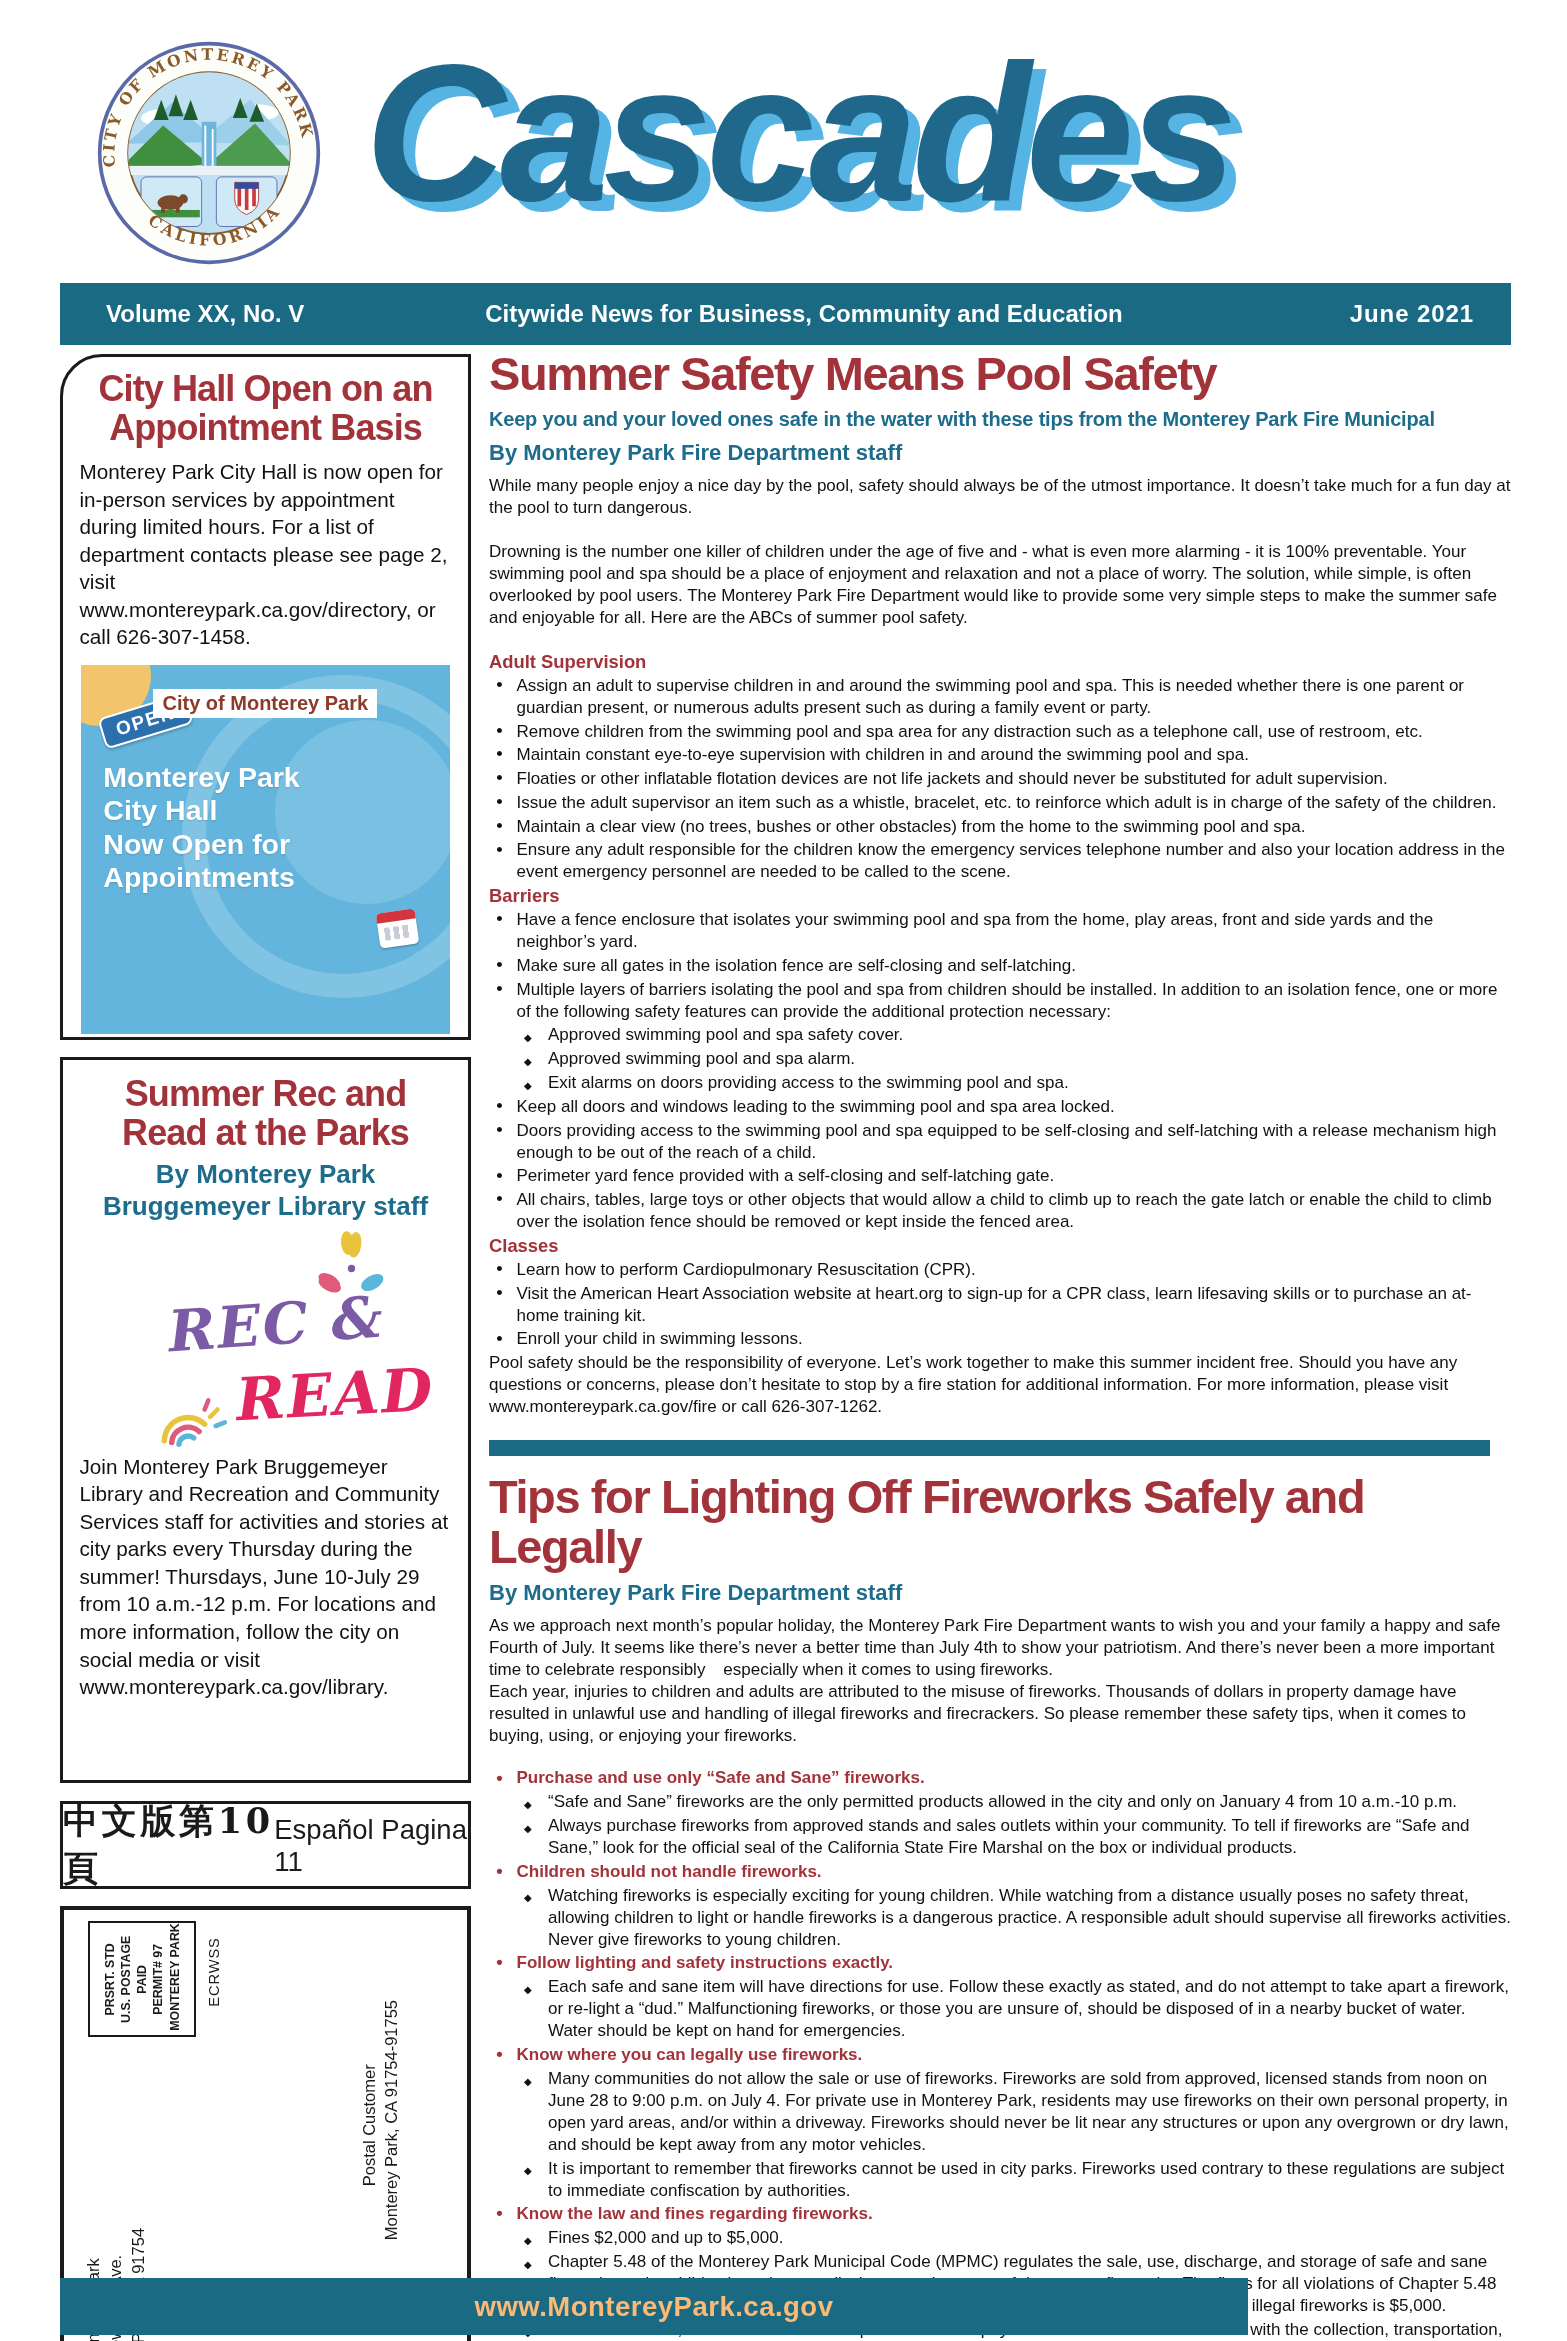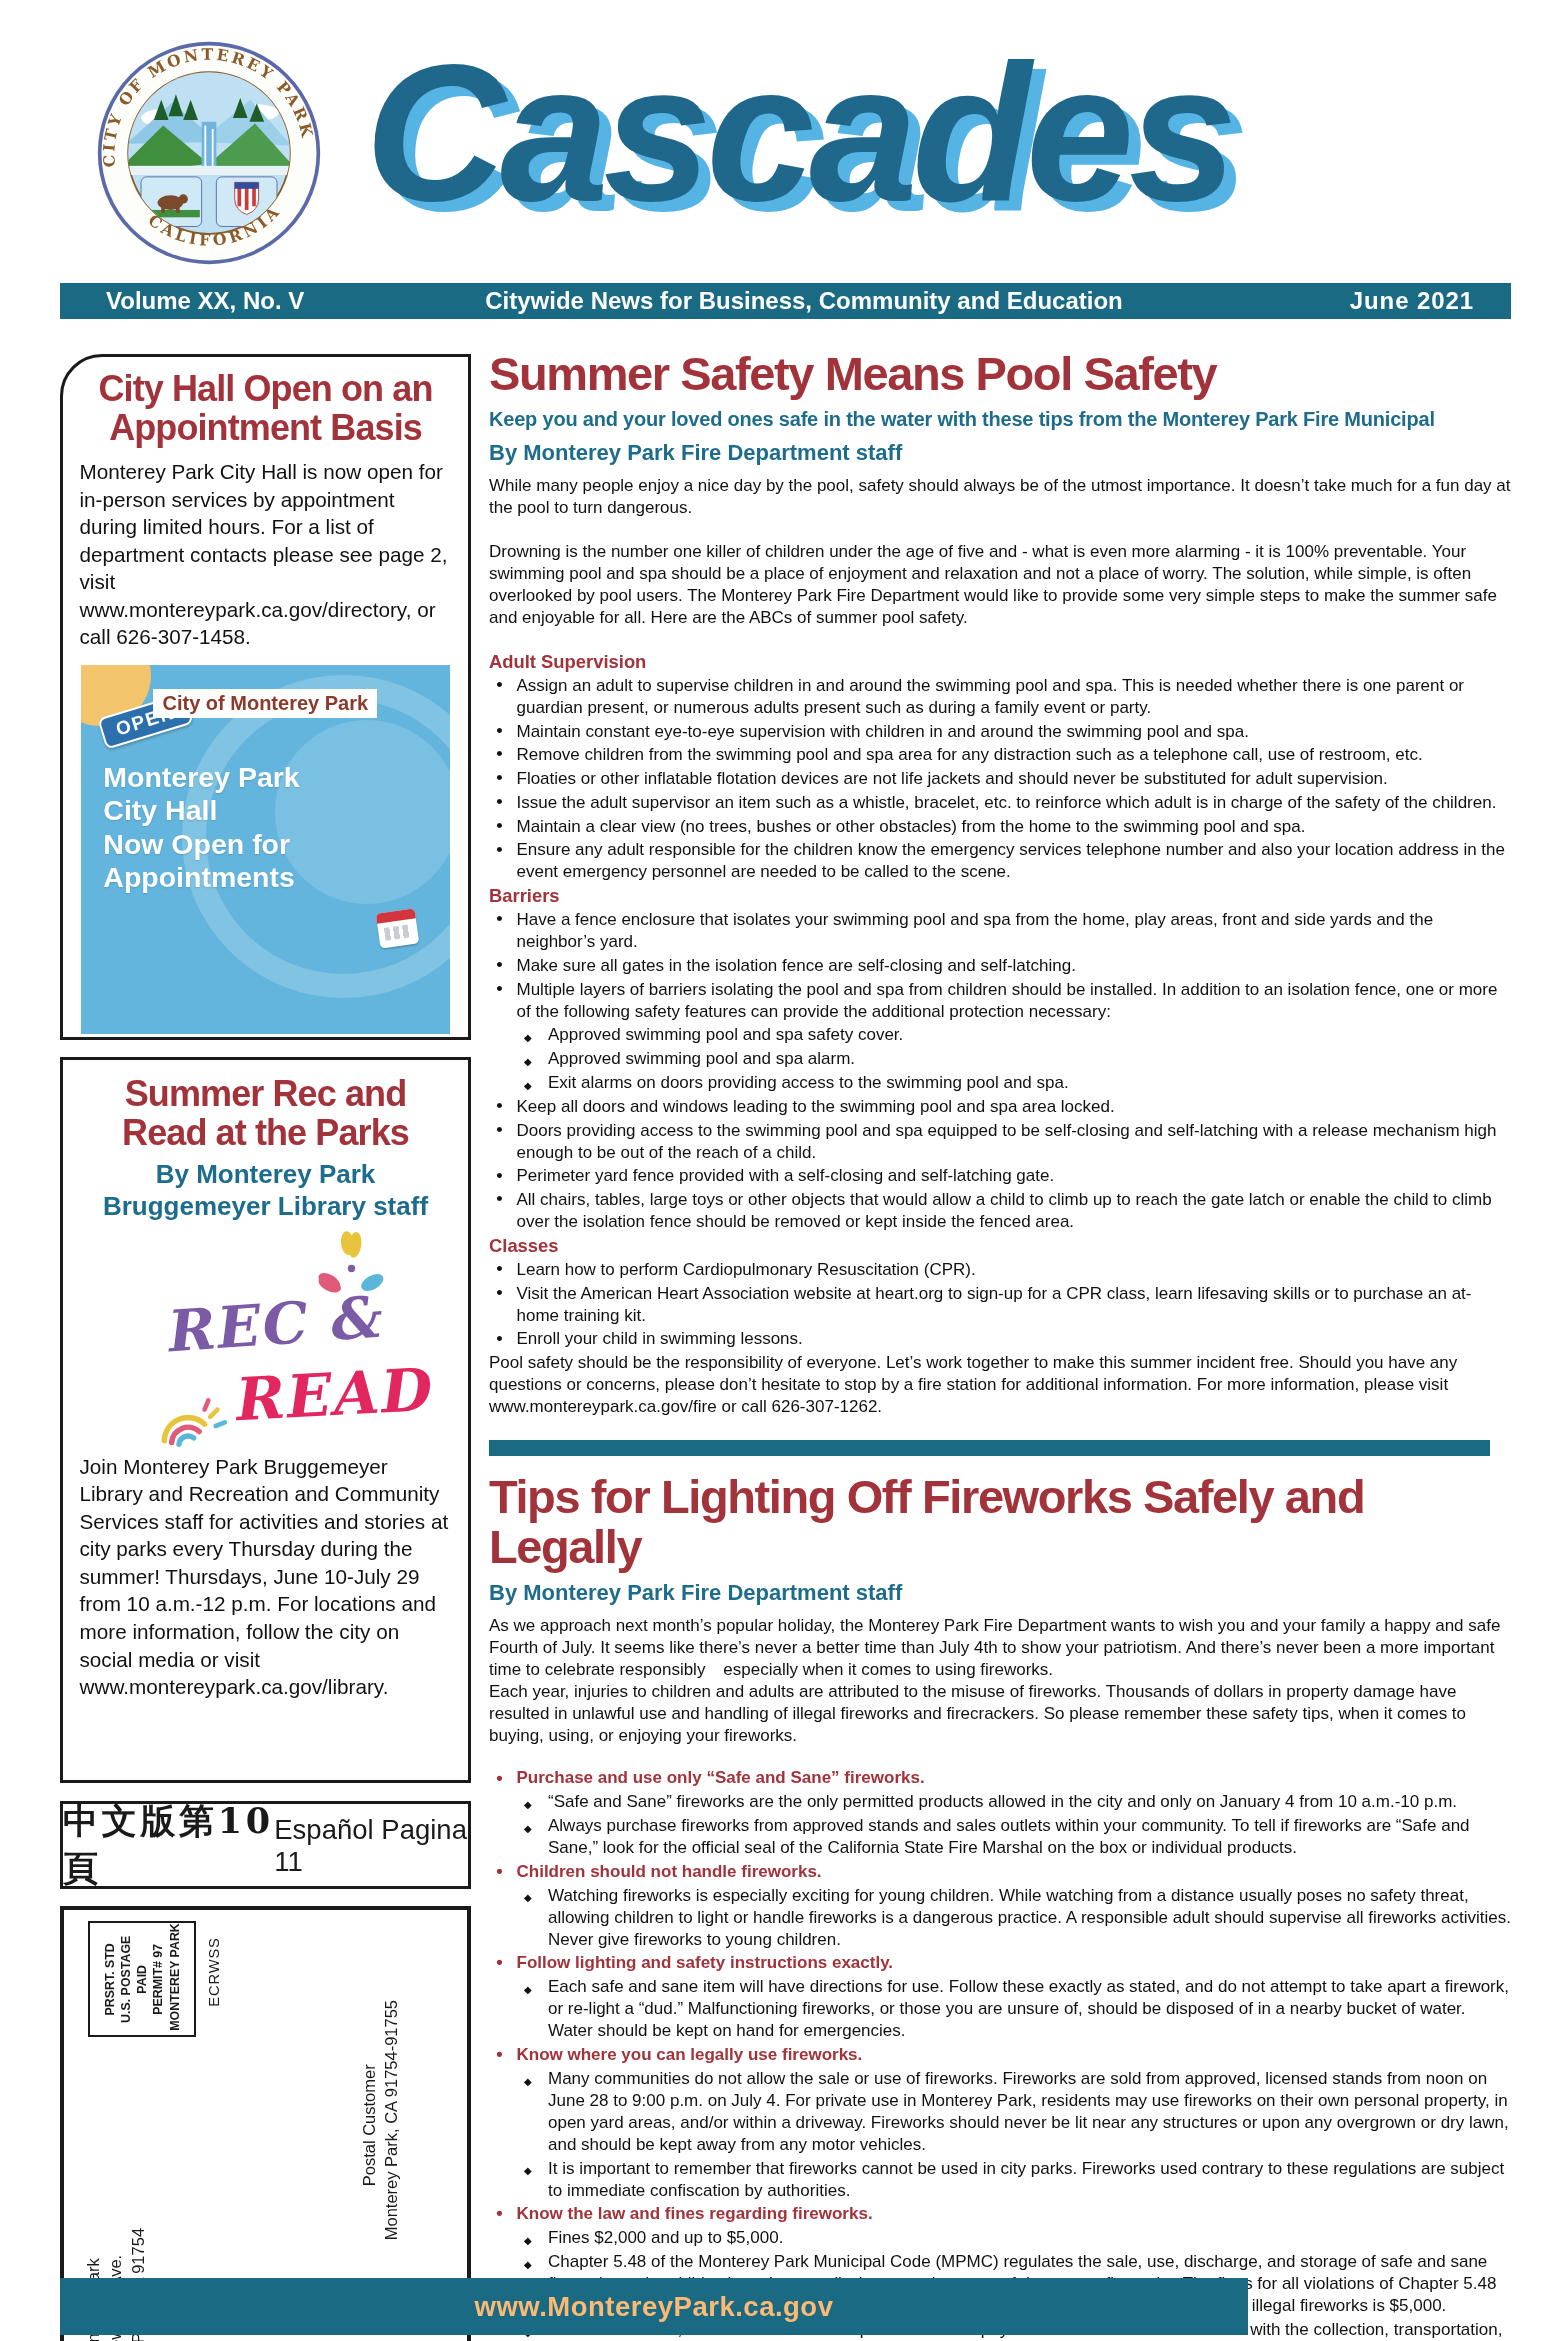--- a/index.html
+++ b/index.html
@@ -5,21 +5,21 @@
   html,body{margin:0;padding:0;background:#fff;}
   .page{position:relative;width:1568px;height:2342px;background:#fff;overflow:hidden;
         font-family:"Liberation Sans","DejaVu Sans",sans-serif;color:#1a1a1a;}
 
   
   .seal-wrap{position:absolute;left:96px;top:40px;width:226px;height:226px;}
   .masthead{position:absolute;left:365px;top:16.5px;width:1157px;height:257px;
             font-style:italic;font-weight:bold;font-size:195px;line-height:1.18;
             color:#20688b;text-shadow:12px 10px 0 #55b4e4;letter-spacing:-5.5px;white-space:nowrap;}
 
-  .volume-bar{position:absolute;left:60px;top:283px;width:1451px;height:36px;background:#1b6a84;
+  .volume-bar{position:absolute;left:60px;top:283px;width:1451px;height:62px;background:#1b6a84;
               display:flex;align-items:center;color:#fff;font-weight:bold;font-size:24px;}
   .volume-bar .vol{margin-left:46px;width:303px;}
   .volume-bar .tagline{flex:1;text-align:center;}
   .volume-bar .date{width:275px;text-align:right;margin-right:37px;letter-spacing:0.9px;}
 
   
   .left-col{position:absolute;left:60px;top:354px;width:411px;}
   .main-col{position:absolute;left:489px;top:349px;width:1022px;}
 
   
@@ -278,22 +278,22 @@
       <div class="art-byline">By Monterey Park Fire Department staff</div>
       <div class="art-body">
         <div>
             <p class="para">While many people enjoy a nice day by the pool, safety should always be of the utmost importance. It doesn’t take much for a fun day at the pool to turn dangerous.</p>
             <p class="para">Drowning is the number one killer of children under the age of five and - what is even more alarming - it is 100% preventable. Your swimming pool and spa should be a place of enjoyment and relaxation and not a place of worry. The solution, while simple, is often overlooked by pool users. The Monterey Park Fire Department would like to provide some very simple steps to make the summer safe and enjoyable for all. Here are the ABCs of summer pool safety.</p>
           </div>
         <div>
             <div class="sec-head">Adult Supervision</div>
             <ul class="blist">
               <li class="b1">Assign an adult to supervise children in and around the swimming pool and spa. This is needed whether there is one parent or guardian present, or numerous adults present such as during a family event or party.</li>
+              <li class="b1">Remove children from the swimming pool and spa area for any distraction such as a telephone call, use of restroom, etc.</li>
               <li class="b1">Maintain constant eye-to-eye supervision with children in and around the swimming pool and spa.</li>
-              <li class="b1">Remove children from the swimming pool and spa area for any distraction such as a telephone call, use of restroom, etc.</li>
               <li class="b1">Floaties or other inflatable flotation devices are not life jackets and should never be substituted for adult supervision.</li>
               <li class="b1">Issue the adult supervisor an item such as a whistle, bracelet, etc. to reinforce which adult is in charge of the safety of the children.</li>
               <li class="b1">Maintain a clear view (no trees, bushes or other obstacles) from the home to the swimming pool and spa.</li>
               <li class="b1">Ensure any adult responsible for the children know the emergency services telephone number and also your location address in the event emergency personnel are needed to be called to the scene.</li>
             </ul>
             <div class="sec-head">Barriers</div>
             <ul class="blist">
               <li class="b1">Have a fence enclosure that isolates your swimming pool and spa from the home, play areas, front and side yards and the neighbor’s yard.</li>
               <li class="b1">Make sure all gates in the isolation fence are self-closing and self-latching.</li>
               <li class="b1">Multiple layers of barriers isolating the pool and spa from children should be installed. In addition to an isolation fence, one or more of the following safety features can provide the additional protection necessary:</li>

